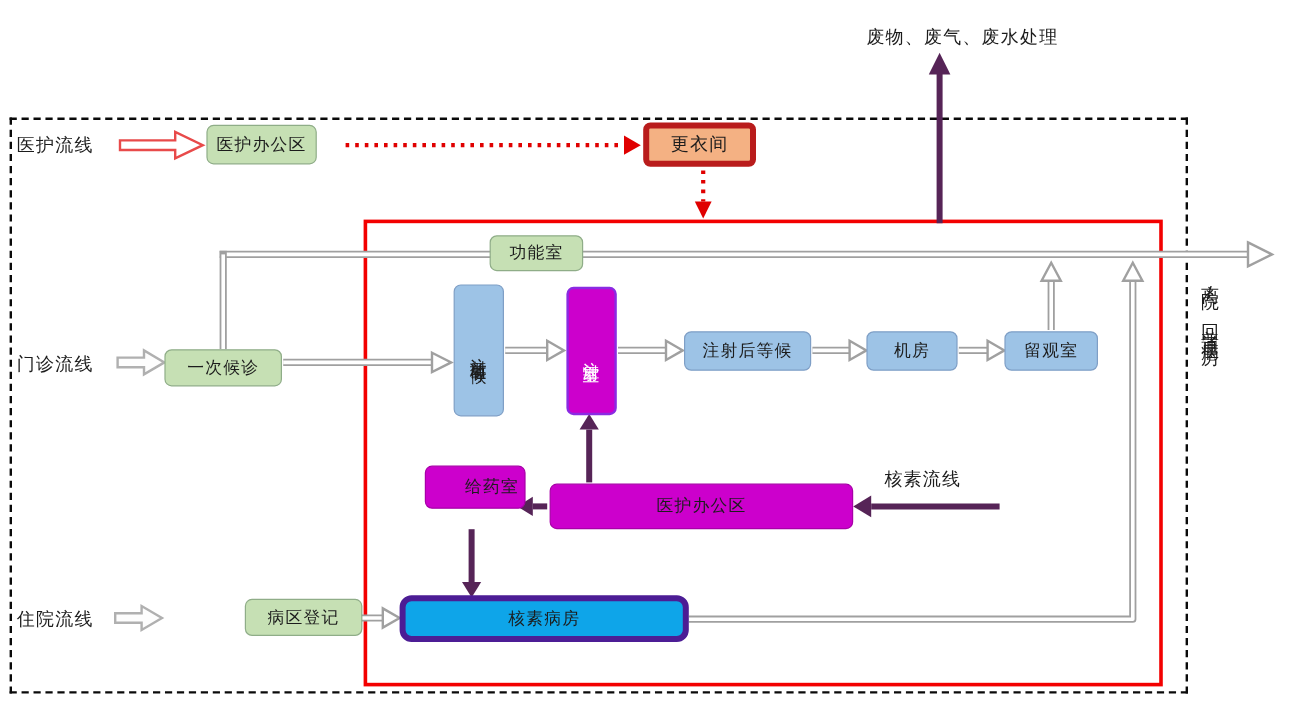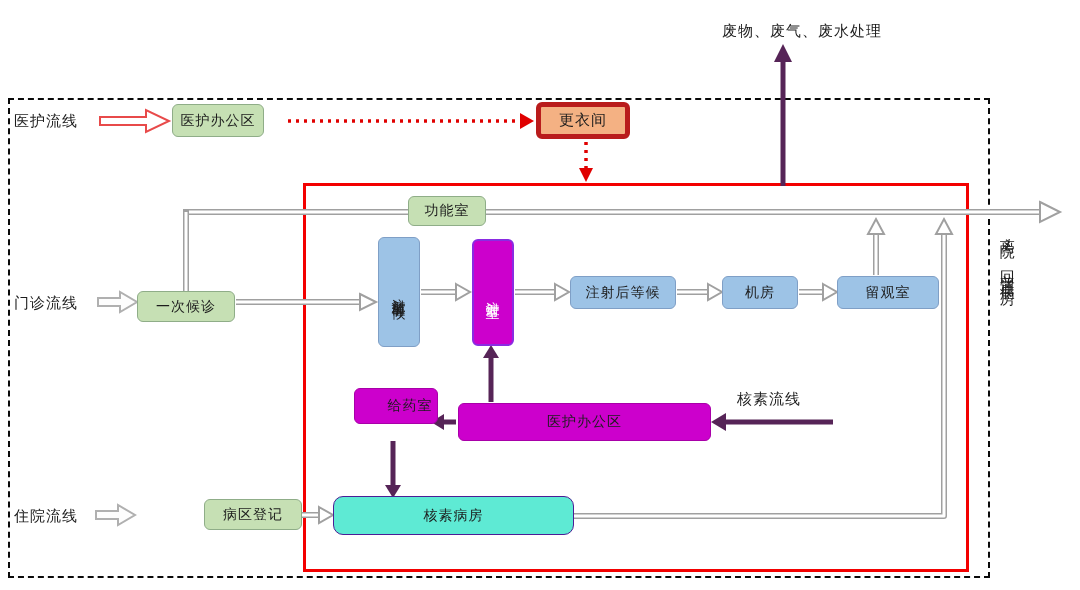--- a/index.html
+++ b/index.html
@@ -16,21 +16,21 @@
   
   .node{
     position:absolute;z-index:4;display:flex;align-items:center;justify-content:center;
     font-size:14px;letter-spacing:1px;border-radius:6px;box-sizing:border-box;text-align:center;
   }
   .green{background:#c6e0b4;border:1px solid #8fad88;}
   .blue{background:#9dc3e6;border:1px solid #7f9fc6;}
   .magenta{background:#cc00cc;border:2px solid #8a2be2;}
   .magenta-flat{background:#cc00cc;border:1px solid #a800a8;}
   .orange{background:#f4b183;border:5px solid #b91c1c;}
-  .peach{background:#5eead4;border:1px solid #4c1d95;border-radius:10px;}
+  .peach{background:#0ea5e9;border:5px solid #4c1d95;border-radius:10px;}
   .vtext{writing-mode:vertical-rl;text-orientation:upright;letter-spacing:2px;line-height:1;}
   
   .flow-label{position:absolute;z-index:4;font-size:15px;letter-spacing:1px;white-space:nowrap;}
   #exit-label{
     position:absolute;z-index:4;left:999px;top:226px;font-size:15px;
     writing-mode:vertical-rl;text-orientation:upright;letter-spacing:5px;line-height:1.15;height:196px;
   }
   #watermark{
     position:absolute;z-index:6;left:532px;top:516px;font-size:42px;font-weight:500;
     color:#3c3c3c;letter-spacing:1px;white-space:nowrap;
@@ -128,20 +128,20 @@
   <div id="exit-label">离院/回普通病房</div>
 
   <div class="node green" style="left:172px;top:104px;width:92px;height:33px;">医护办公区</div>
   <div class="node orange" style="left:536px;top:102px;width:94px;height:37px;font-size:15px;">更衣间</div>
   <div class="node green" style="left:408px;top:196px;width:78px;height:30px;">功能室</div>
   <div class="node green" style="left:137px;top:291px;width:98px;height:31px;">一次候诊</div>
   <div class="node blue vtext" style="left:378px;top:237px;width:42px;height:110px;">注射前等候</div>
   <div class="node magenta vtext" style="left:472px;top:239px;width:42px;height:107px;color:#ffffff;">注射室</div>
   <div class="node blue" style="left:570px;top:276px;width:106px;height:33px;">注射后等候</div>
   <div class="node blue" style="left:722px;top:276px;width:76px;height:33px;">机房</div>
-  <div class="node blue" style="left:837px;top:276px;width:102px;height:33px;">留观室</div>
+  <div class="node blue" style="left:837px;top:276px;width:78px;height:33px;">留观室</div>
   <div class="node magenta-flat" style="left:354px;top:388px;width:84px;height:36px;padding-left:28px;">给药室</div>
   <div class="node magenta-flat" style="left:458px;top:403px;width:253px;height:38px;">医护办公区</div>
   <div class="node peach" style="left:333px;top:496px;width:241px;height:39px;">核素病房</div>
   <div class="node green" style="left:192px;top:499px;width:98px;height:31px;margin-left:12px;">病区登记</div>
 
 
 </div>
 
 </body></html>

